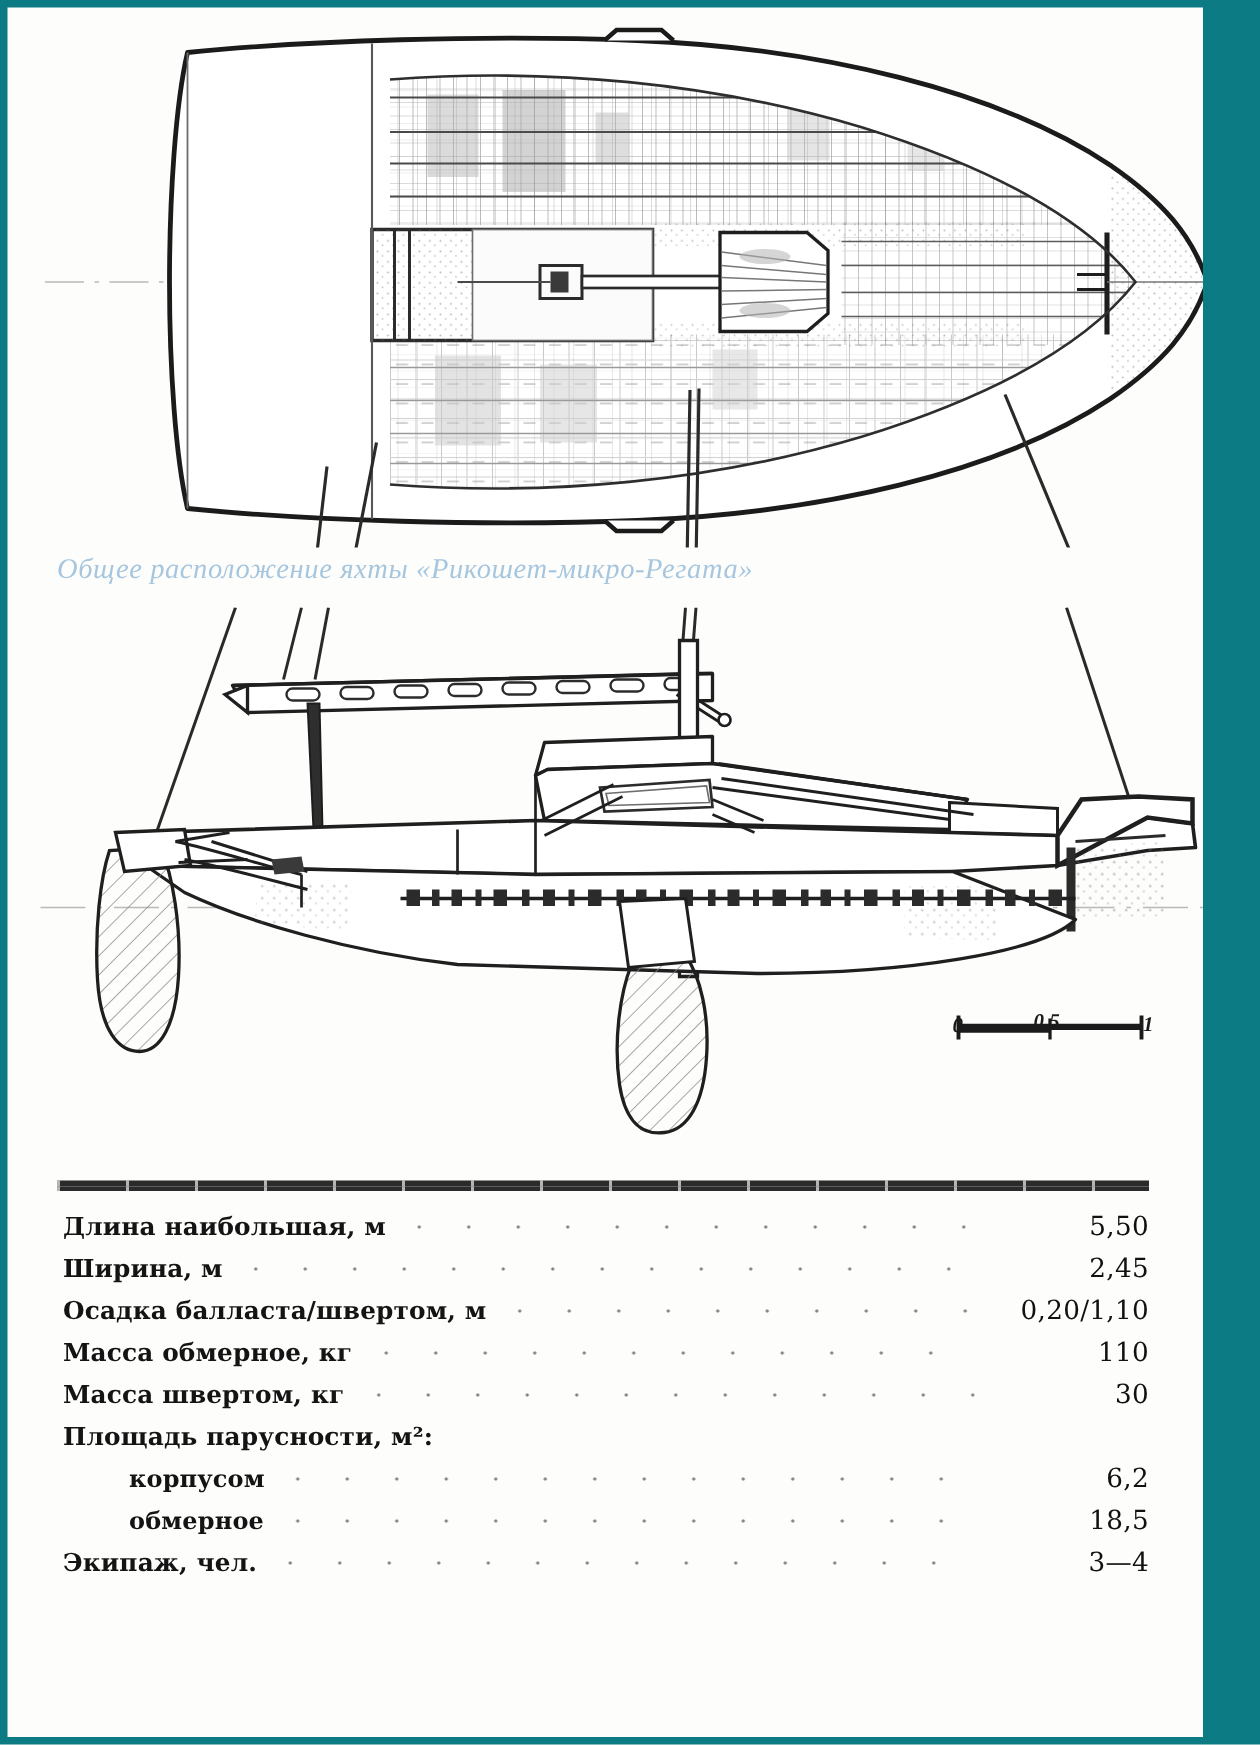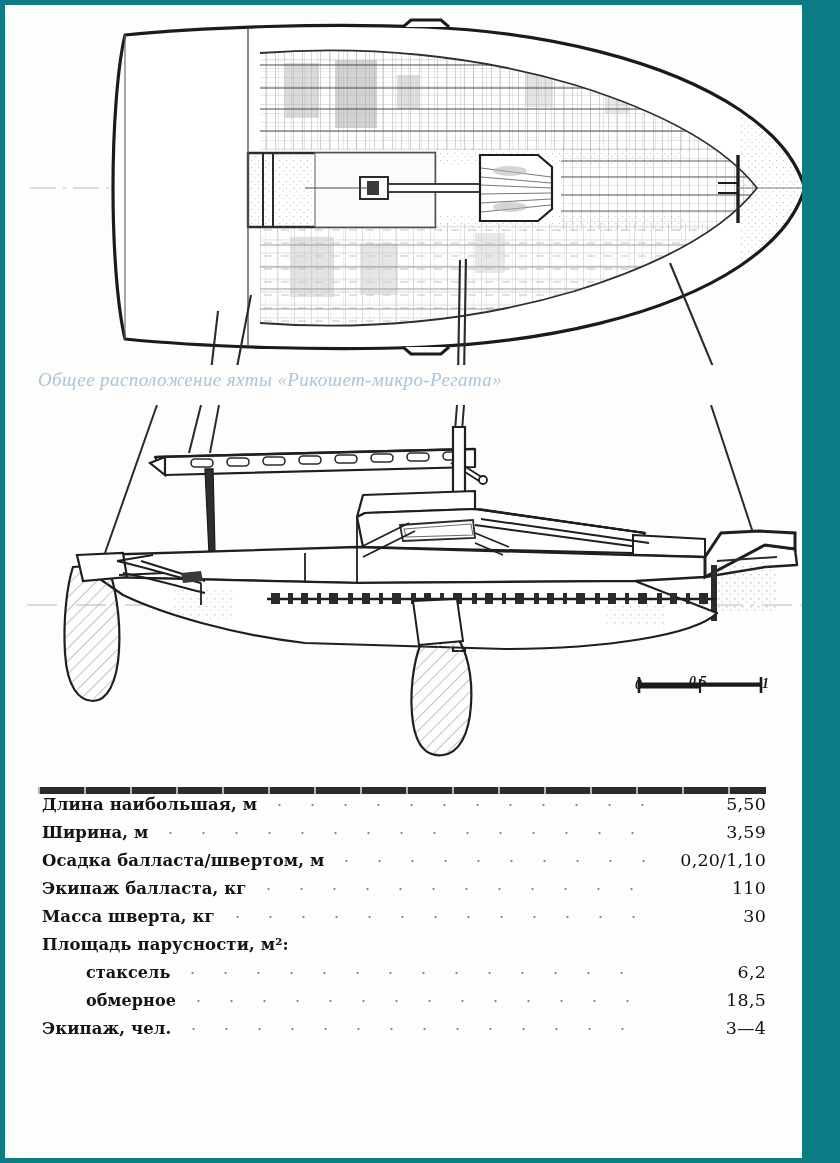--- a/index.html
+++ b/index.html
@@ -57,21 +57,21 @@
   .rule.thin{height:3px;}
   .specs-title{
     font-family:"DejaVu Serif", serif;
     font-weight:bold;
     font-size:19.5px;
     letter-spacing:.2px;
     color:#171717;
     padding:9px 0 8px 4px;
     white-space:nowrap;
   }
-  .specs-body{}
+  .specs-body{padding-top:13px;}
 
   .row{
     display:flex;
     align-items:baseline;
     height:28px;
     white-space:nowrap;
   }
   .row .lbl{
     font-family:"DejaVu Serif", serif;
     font-weight:bold;
@@ -470,51 +470,51 @@
 
       <div class="row">
         <span class="lbl">Длина наибольшая, м</span>
         <span class="lead"></span>
         <span class="val">5,50</span>
       </div>
 
       <div class="row">
         <span class="lbl">Ширина, м</span>
         <span class="lead"></span>
-        <span class="val">3,59</span>
+        <span class="val">2,45</span>
       </div>
 
       <div class="row">
         <span class="lbl">Осадка балласта/швертом, м</span>
         <span class="lead"></span>
         <span class="val">0,20/1,10</span>
       </div>
 
 
       <div class="row">
-        <span class="lbl">Экипаж балласта, кг</span>
+        <span class="lbl">Масса обмерное, кг</span>
         <span class="lead"></span>
         <span class="val">110</span>
       </div>
 
       <div class="row">
-        <span class="lbl">Масса шверта, кг</span>
+        <span class="lbl">Масса швертом, кг</span>
         <span class="lead"></span>
         <span class="val">30</span>
       </div>
 
       <div class="row noleader">
         <span class="lbl">Площадь парусности, м²:</span>
         <span class="lead"></span>
         <span class="val"></span>
       </div>
 
 
       <div class="row indent">
-        <span class="lbl">стаксель</span>
+        <span class="lbl">корпусом</span>
         <span class="lead"></span>
         <span class="val">6,2</span>
       </div>
 
       <div class="row indent">
         <span class="lbl">обмерное</span>
         <span class="lead"></span>
         <span class="val">18,5</span>
       </div>
 

